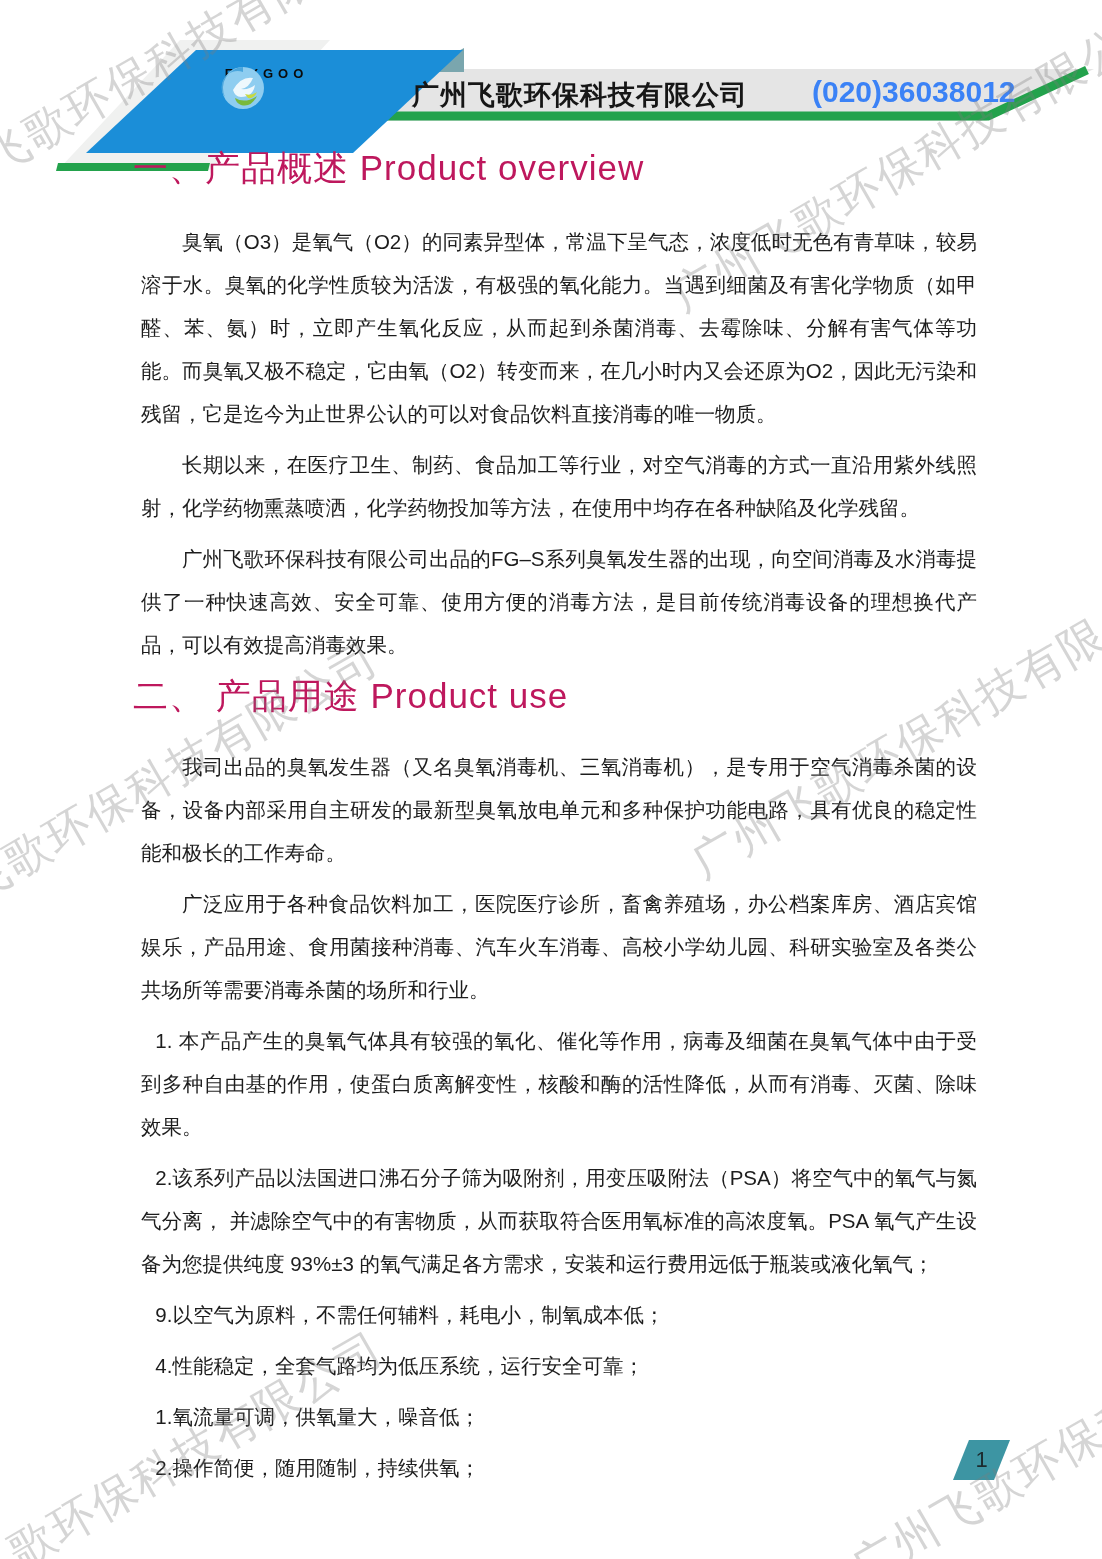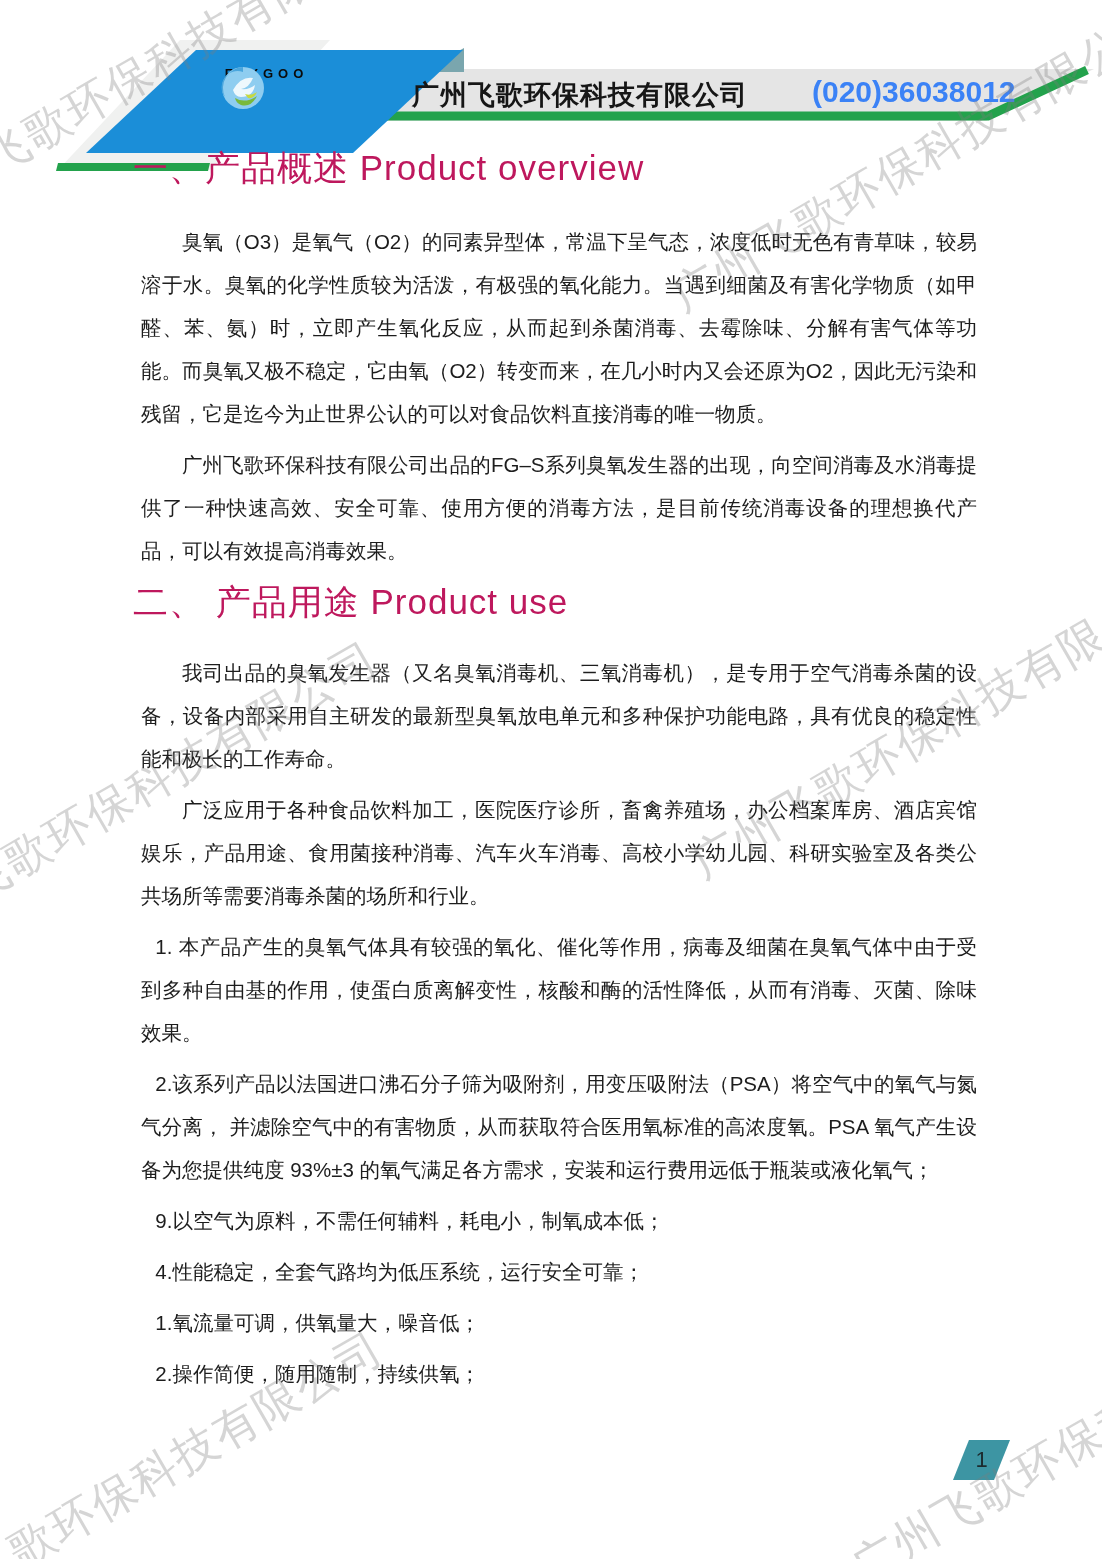--- a/index.html
+++ b/index.html
@@ -94,20 +94,21 @@
       <div class="logo-text">FLYGOO</div>
     </div>
 
     <div class="company">广州飞歌环保科技有限公司</div>
     <div class="phone">(020)36038012</div>
   </div>
 
   <div class="content">
     <h2>一、产品概述 Product overview</h2>
     <p>臭氧（O3）是氧气（O2）的同素异型体，常温下呈气态，浓度低时无色有青草味，较易溶于水。臭氧的化学性质较为活泼，有极强的氧化能力。当遇到细菌及有害化学物质（如甲醛、苯、氨）时，立即产生氧化反应，从而起到杀菌消毒、去霉除味、分解有害气体等功能。而臭氧又极不稳定，它由氧（O2）转变而来，在几小时内又会还原为O2，因此无污染和残留，它是迄今为止世界公认的可以对食品饮料直接消毒的唯一物质。</p>
+    <p>长期以来，在医疗卫生、制药、食品加工等行业，对空气消毒的方式一直沿用紫外线照射，化学药物熏蒸喷洒，化学药物投加等方法，在使用中均存在各种缺陷及化学残留。</p>
     <p>广州飞歌环保科技有限公司出品的FG–S系列臭氧发生器的出现，向空间消毒及水消毒提供了一种快速高效、安全可靠、使用方便的消毒方法，是目前传统消毒设备的理想换代产品，可以有效提高消毒效果。</p>
 
     <h2 class="later">二、 产品用途 Product use</h2>
     <p>我司出品的臭氧发生器（又名臭氧消毒机、三氧消毒机），是专用于空气消毒杀菌的设备，设备内部采用自主研发的最新型臭氧放电单元和多种保护功能电路，具有优良的稳定性能和极长的工作寿命。</p>
     <p>广泛应用于各种食品饮料加工，医院医疗诊所，畜禽养殖场，办公档案库房、酒店宾馆娱乐，产品用途、食用菌接种消毒、汽车火车消毒、高校小学幼儿园、科研实验室及各类公共场所等需要消毒杀菌的场所和行业。</p>
 
     <p class="item">1. 本产品产生的臭氧气体具有较强的氧化、催化等作用，病毒及细菌在臭氧气体中由于受到多种自由基的作用，使蛋白质离解变性，核酸和酶的活性降低，从而有消毒、灭菌、除味效果。</p>
     <p class="item">2.该系列产品以法国进口沸石分子筛为吸附剂，用变压吸附法（PSA）将空气中的氧气与氮气分离， 并滤除空气中的有害物质，从而获取符合医用氧标准的高浓度氧。PSA 氧气产生设备为您提供纯度 93%±3 的氧气满足各方需求，安装和运行费用远低于瓶装或液化氧气；</p>
     <p class="item">9.以空气为原料，不需任何辅料，耗电小，制氧成本低；</p>
     <p class="item">4.性能稳定，全套气路均为低压系统，运行安全可靠；</p>

